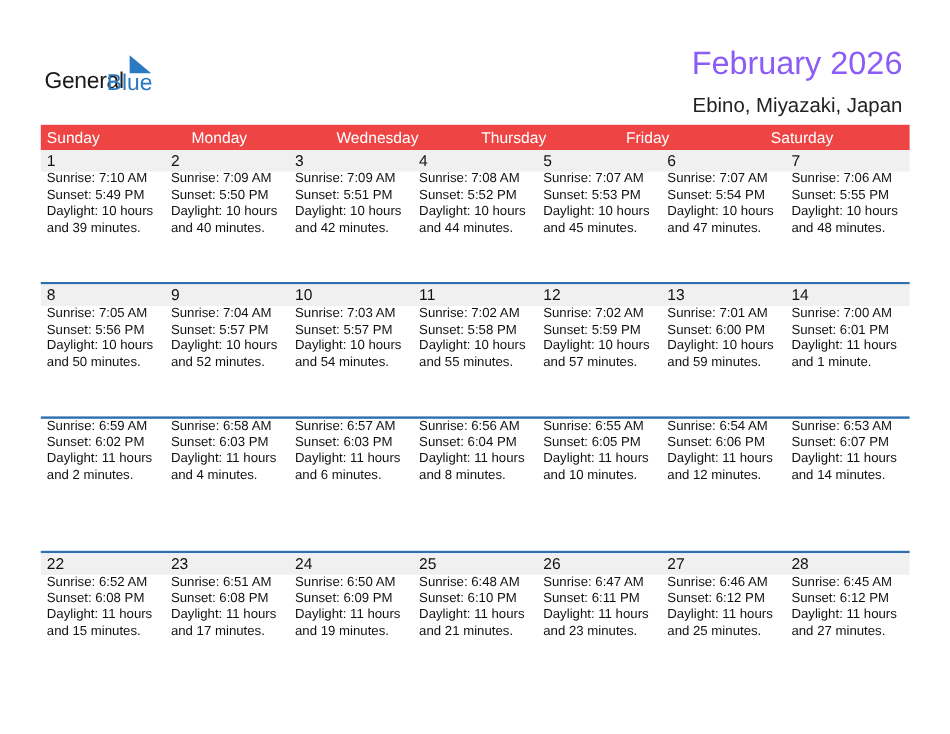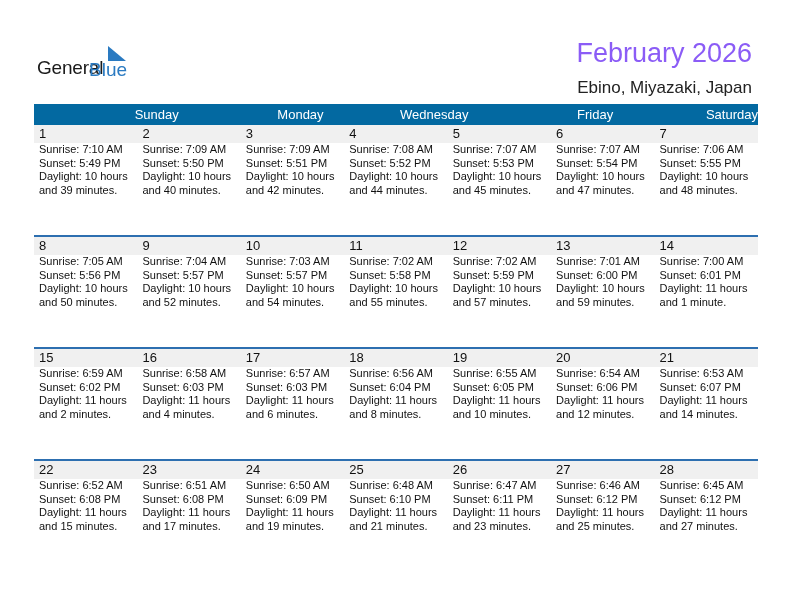--- a/index.html
+++ b/index.html
@@ -9,21 +9,21 @@
   }
   .logo { position: absolute; left: 37px; top: 42px; width: 100px; height: 40px; }
   .logo .general { position: absolute; left: 0; top: 15px; font-size: 19px; color: #1a1a1a; letter-spacing: -0.2px; }
   .logo .blue { position: absolute; left: 52px; top: 17px; font-size: 19px; color: #2a7ac1; }
   .logo .tri { position: absolute; left: 71px; top: 4px; width: 0; height: 0;
     border-left: 0 solid transparent; border-bottom: 15px solid #2a7ac1; border-right: 18px solid transparent; }
   .title { position: absolute; right: 40px; top: 38px; font-size: 27px; color: #8b5cf6; text-align: right; }
   .subtitle { position: absolute; right: 40px; top: 78px; font-size: 17px; color: #222; text-align: right; }
 
   .cal { position: absolute; left: 34px; top: 104px; width: 724px; }
-  .head-row { display: flex; height: 21px; background: #0369a1; text-align: right; }
+  .head-row { display: flex; height: 21px; background: #ef4444; }
   .head-cell { flex: 1; color: #ffffff; font-size: 13px; line-height: 21px; padding-left: 5px; }
   .week { position: relative; height: 110px; border-top: 2px solid #2d6fb0; }
   .week:first-of-type { border-top: none; }
   .daynums { display: flex; height: 18px; background: #f0f0f0; }
   .daynum { flex: 1; font-size: 13px; line-height: 18px; padding-left: 5px; color: #111; }
   .details { display: flex; }
   .detail { flex: 1; padding-left: 5px; font-size: 11px; line-height: 13.5px; color: #111; }
   .detail div { white-space: nowrap; }
 </style>
 </head>
@@ -36,20 +36,21 @@
 </div>
 
 <div class="title">February 2026</div>
 <div class="subtitle">Ebino, Miyazaki, Japan</div>
 
 <div class="cal">
   <div class="head-row">
     <div class="head-cell">Sunday</div>
     <div class="head-cell">Monday</div>
     <div class="head-cell">Wednesday</div>
+    <div class="head-cell">Thursday</div>
     <div class="head-cell">Friday</div>
     <div class="head-cell">Saturday</div>
   </div>
   <div id="weeks">
       <div class="week" style="border-top: none;">
         <div class="daynums">
           <div class="daynum">1</div>
           <div class="daynum">2</div>
           <div class="daynum">3</div>
           <div class="daynum">4</div>
@@ -151,29 +152,20 @@
           </div>
           <div class="detail">
             <div>Sunrise: 7:00 AM</div>
             <div>Sunset: 6:01 PM</div>
             <div>Daylight: 11 hours</div>
             <div>and 1 minute.</div>
           </div>
         </div>
       </div>
       <div class="week">
-        <div class="daynums">
-          <div class="daynum">15</div>
-          <div class="daynum">16</div>
-          <div class="daynum">17</div>
-          <div class="daynum">18</div>
-          <div class="daynum">19</div>
-          <div class="daynum">20</div>
-          <div class="daynum">21</div>
-        </div>
         <div class="details">
           <div class="detail">
             <div>Sunrise: 6:59 AM</div>
             <div>Sunset: 6:02 PM</div>
             <div>Daylight: 11 hours</div>
             <div>and 2 minutes.</div>
           </div>
           <div class="detail">
             <div>Sunrise: 6:58 AM</div>
             <div>Sunset: 6:03 PM</div>

